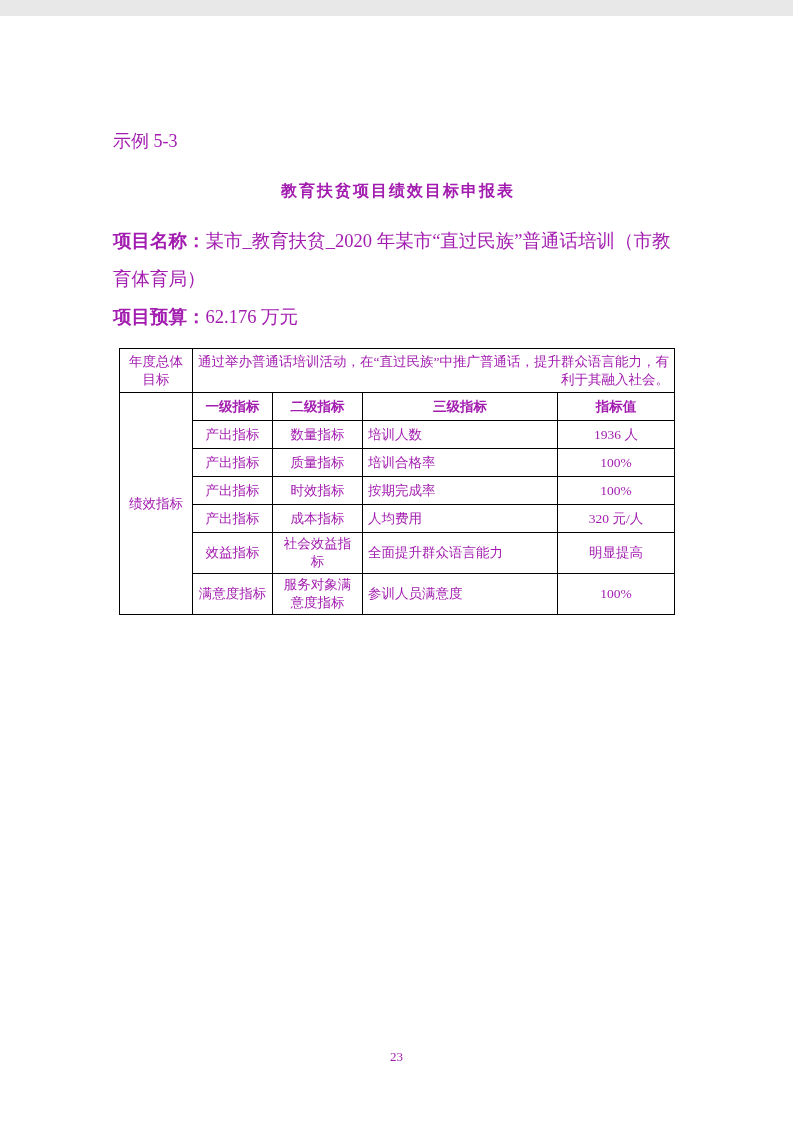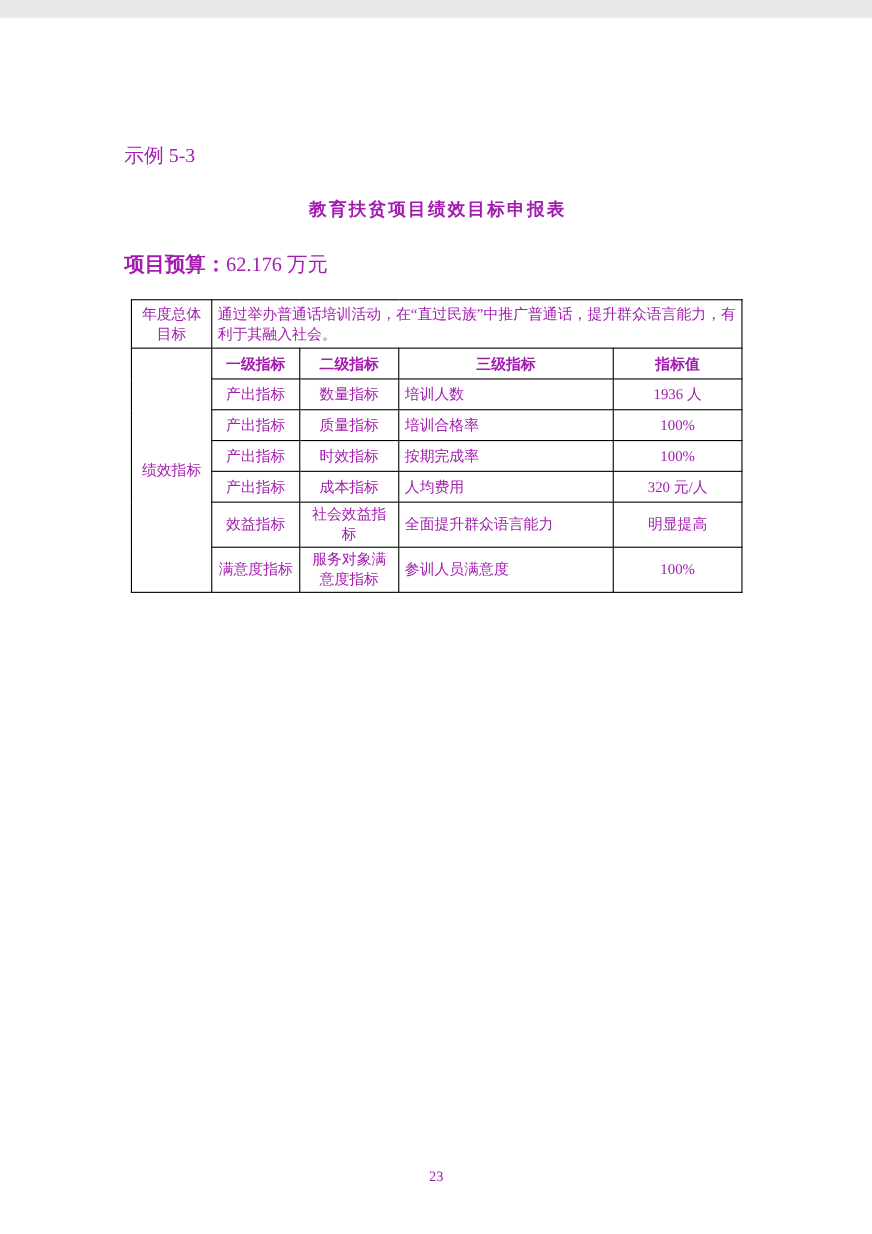--- a/index.html
+++ b/index.html
@@ -56,44 +56,45 @@
   }
   .col0 { width: 73px; }
   .col1 { width: 80px; }
   .col2 { width: 90px; }
   .col3 { width: 195px; }
   .col4 { width: 117px; }
   .cell-center { text-align: center; }
   .cell-left { text-align: left; padding-left: 8px; }
   .goal-row td { height: 44px; }
   .goal-label { white-space: pre-line; text-align: center; }
-  .goal-text { text-align: left; }
+  .goal-text { text-align: right; }
   .header-row th { height: 28px; text-align: center; font-weight: bold; }
   .data-row td { height: 28px; }
   .perf-label { text-align: center; }
   .page-number {
     position: absolute;
     left: 0;
-    bottom: 60px;
+    bottom: 73px;
     width: 100%;
     text-align: center;
     font-size: 13px;
   }
 </style>
 </head>
 <body>
 
 <div class="page">
   <div class="content">
 
     <div class="example-label">示例 5-3</div>
 
     <div class="doc-title">教育扶贫项目绩效目标申报表</div>
 
     <div class="fields">
+      <p class="field"><span class="field-label">项目名称：</span><span>某市_教育扶贫_2020 年某市“直过民族”普通话培训（市教育体育局）</span></p>
       <p class="field"><span class="field-label">项目预算：</span><span>62.176 万元</span></p>
     </div>
 
     <table class="goal-table">
       <colgroup>
         <col class="col0">
           <col class="col1">
           <col class="col2">
           <col class="col3">
           <col class="col4">

